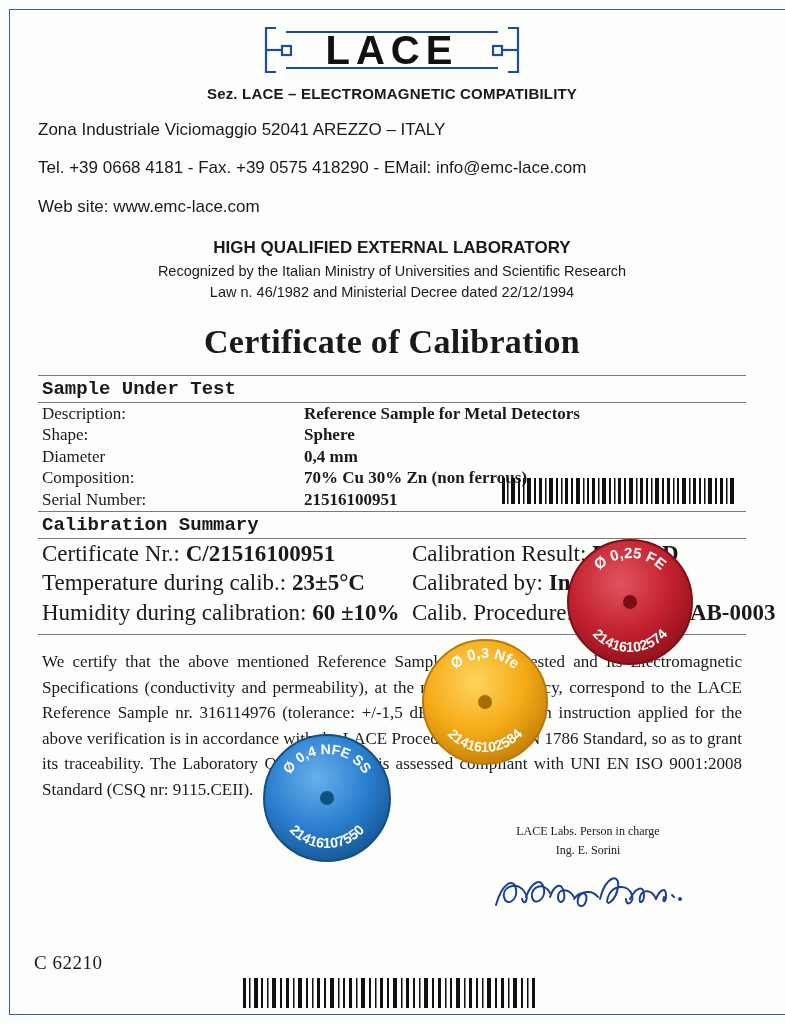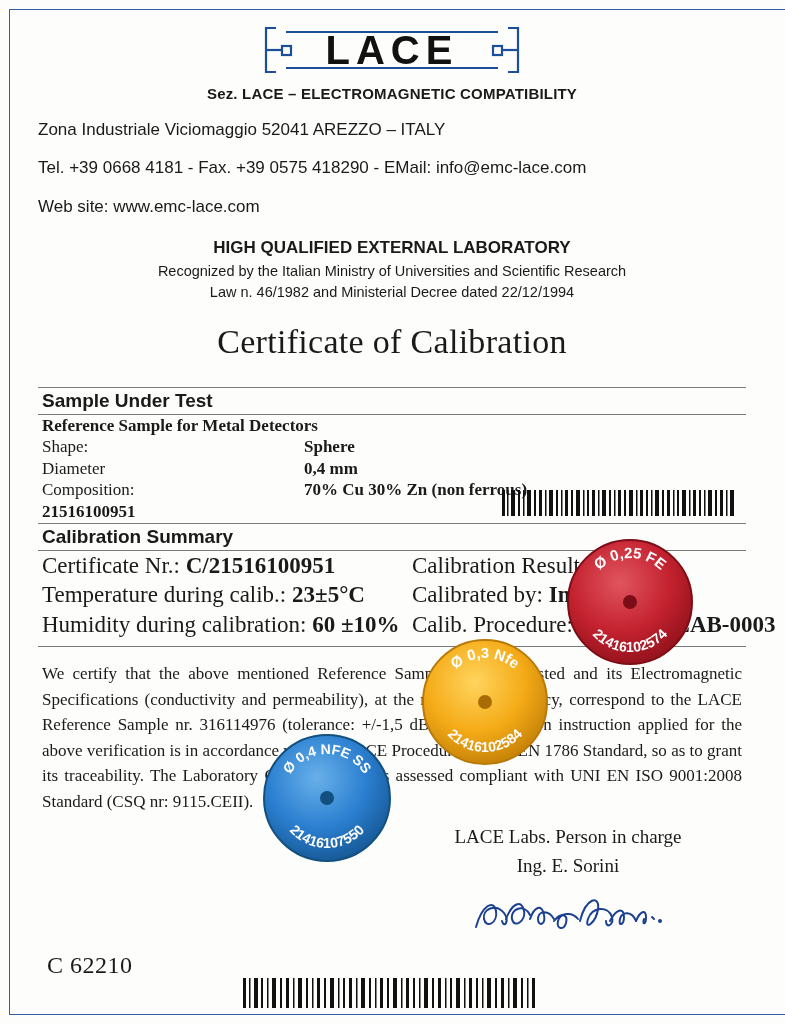--- a/index.html
+++ b/index.html
@@ -74,36 +74,36 @@
     text-align: center;
     font-family: "Liberation Sans", sans-serif;
     font-size: 14.5px;
     line-height: 1.42;
     margin: 1px 0 0 0;
   }
 
   .title {
     text-align: center;
     font-family: "Liberation Serif", serif;
-    font-weight: normal;
+    font-weight: bold;
     font-size: 34px;
-    margin: 20px 0 26px 0;
+    margin: 20px 0 14px 0;
     letter-spacing: 0.3px;
   }
 
   
   .rule {
     border: 0;
     border-top: 1px solid #7a7a7a;
     margin: 0;
   }
 
   
   .sect-title {
-    font-family: Liberation Sans, sans-serif;
+    font-family: Liberation Mono, monospace;
     font-weight: bold;
     font-size: 19px;
     margin: 2px 0 2px 4px;
   }
   .rowset {
     margin: 0 0 0 4px;
   }
   .row {
     display: flex;
     align-items: baseline;
@@ -144,35 +144,35 @@
   .body-text {
     margin: 14px 4px 0 4px;
     font-size: 17px;
     line-height: 1.5;
     text-align: justify;
   }
 
   
   .sign-block {
     position: absolute;
-    left: 418px;
+    left: 438px;
     top: 822px;
     width: 300px;
     text-align: center;
+    font-size: 12px;
+    line-height: 1.55;
+  }
+  .sign-img { margin-top: 8px; }
+
+  
+  .footer-code {
+    position: absolute;
+    left: 34px;
+    top: 952px;
     font-size: 19px;
-    line-height: 1.55;
-  }
-  .sign-img { margin-top: 8px; }
-
-  
-  .footer-code {
-    position: absolute;
-    left: 47px;
-    top: 952px;
-    font-size: 24px;
     letter-spacing: 0.5px;
   }
   .footer-barcode {
     position: absolute;
     left: 243px;
     top: 978px;
   }
 
   
   .token {
@@ -220,35 +220,37 @@
     <div class="hdr4">Law n. 46/1982 and Ministerial Decree dated 22/12/1994</div>
 
     <div class="title">Certificate of Calibration</div>
 
     <hr class="rule">
     <div class="sect-title">Sample Under Test</div>
     <hr class="rule">
 
     <div class="rowset">
       <div class="row">
+        <span class="lbl">Description:</span>
         <span class="val">Reference Sample for Metal Detectors</span>
       </div>
       <div class="row">
         <span class="lbl">Shape:</span>
         <span class="val">Sphere</span>
       </div>
       <div class="row">
         <span class="lbl">Diameter</span>
         <span class="val">0,4 mm</span>
       </div>
       <div class="row">
         <span class="lbl">Composition:</span>
         <span class="val">70% Cu 30% Zn    (non ferrous)</span>
       </div>
       <div class="row">
+        <span class="lbl">Serial Number:</span>
         <span class="val val-normal">21516100951</span>
         <span class="barcode-inline">
           <svg width="236" height="26" viewBox="0 0 236 26">
             <g fill="#111">
               <rect x="0" y="0" width="3" height="26"></rect>
                 <rect x="5" y="0" width="1.5" height="26"></rect>
               <rect x="9" y="0" width="4" height="26"></rect>
                 <rect x="16" y="0" width="2" height="26"></rect>
               <rect x="21" y="0" width="1.5" height="26"></rect>
                 <rect x="25" y="0" width="4" height="26"></rect>

